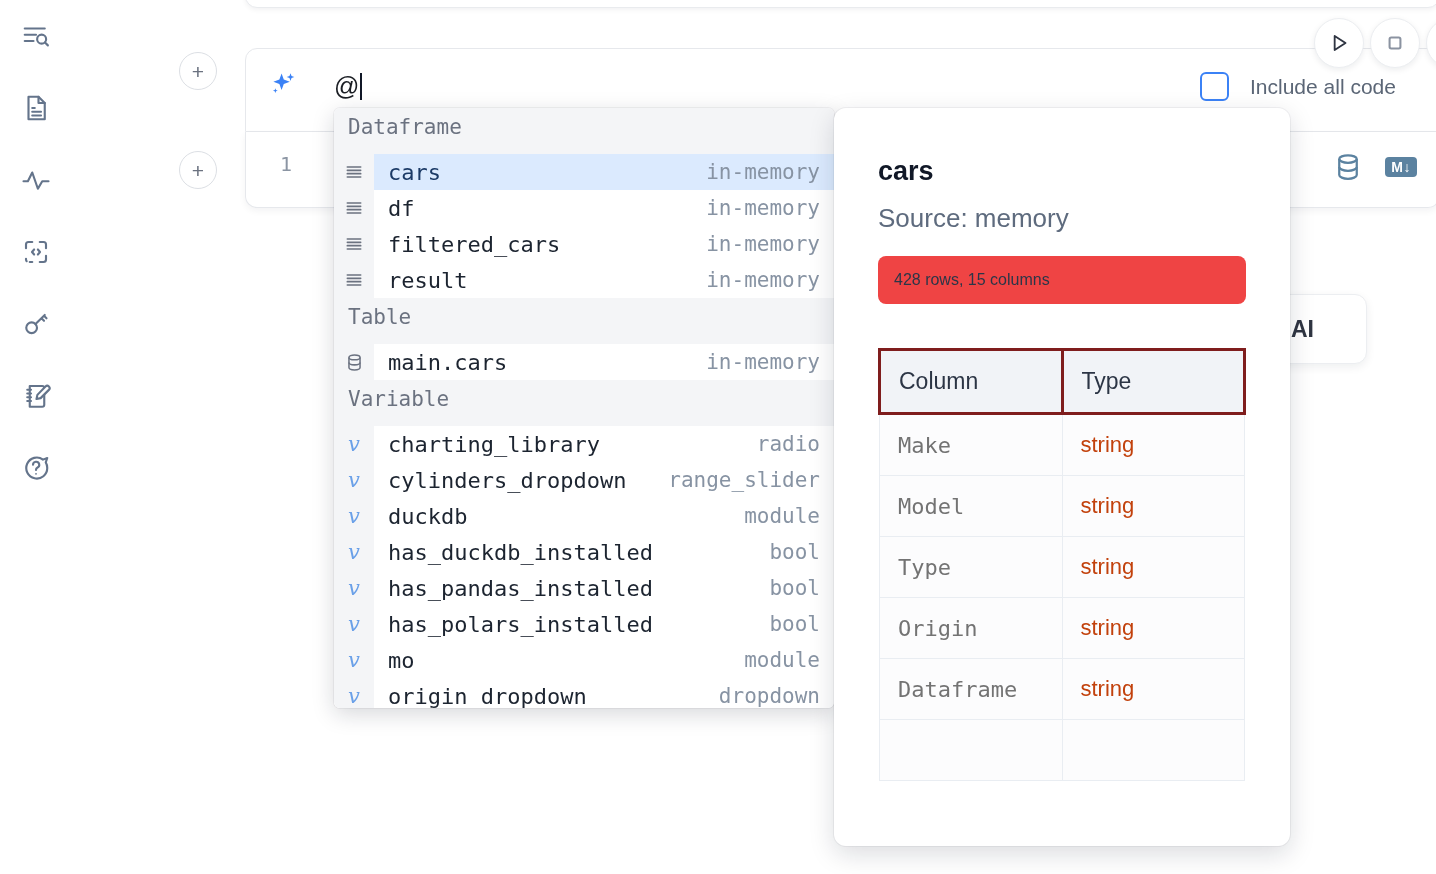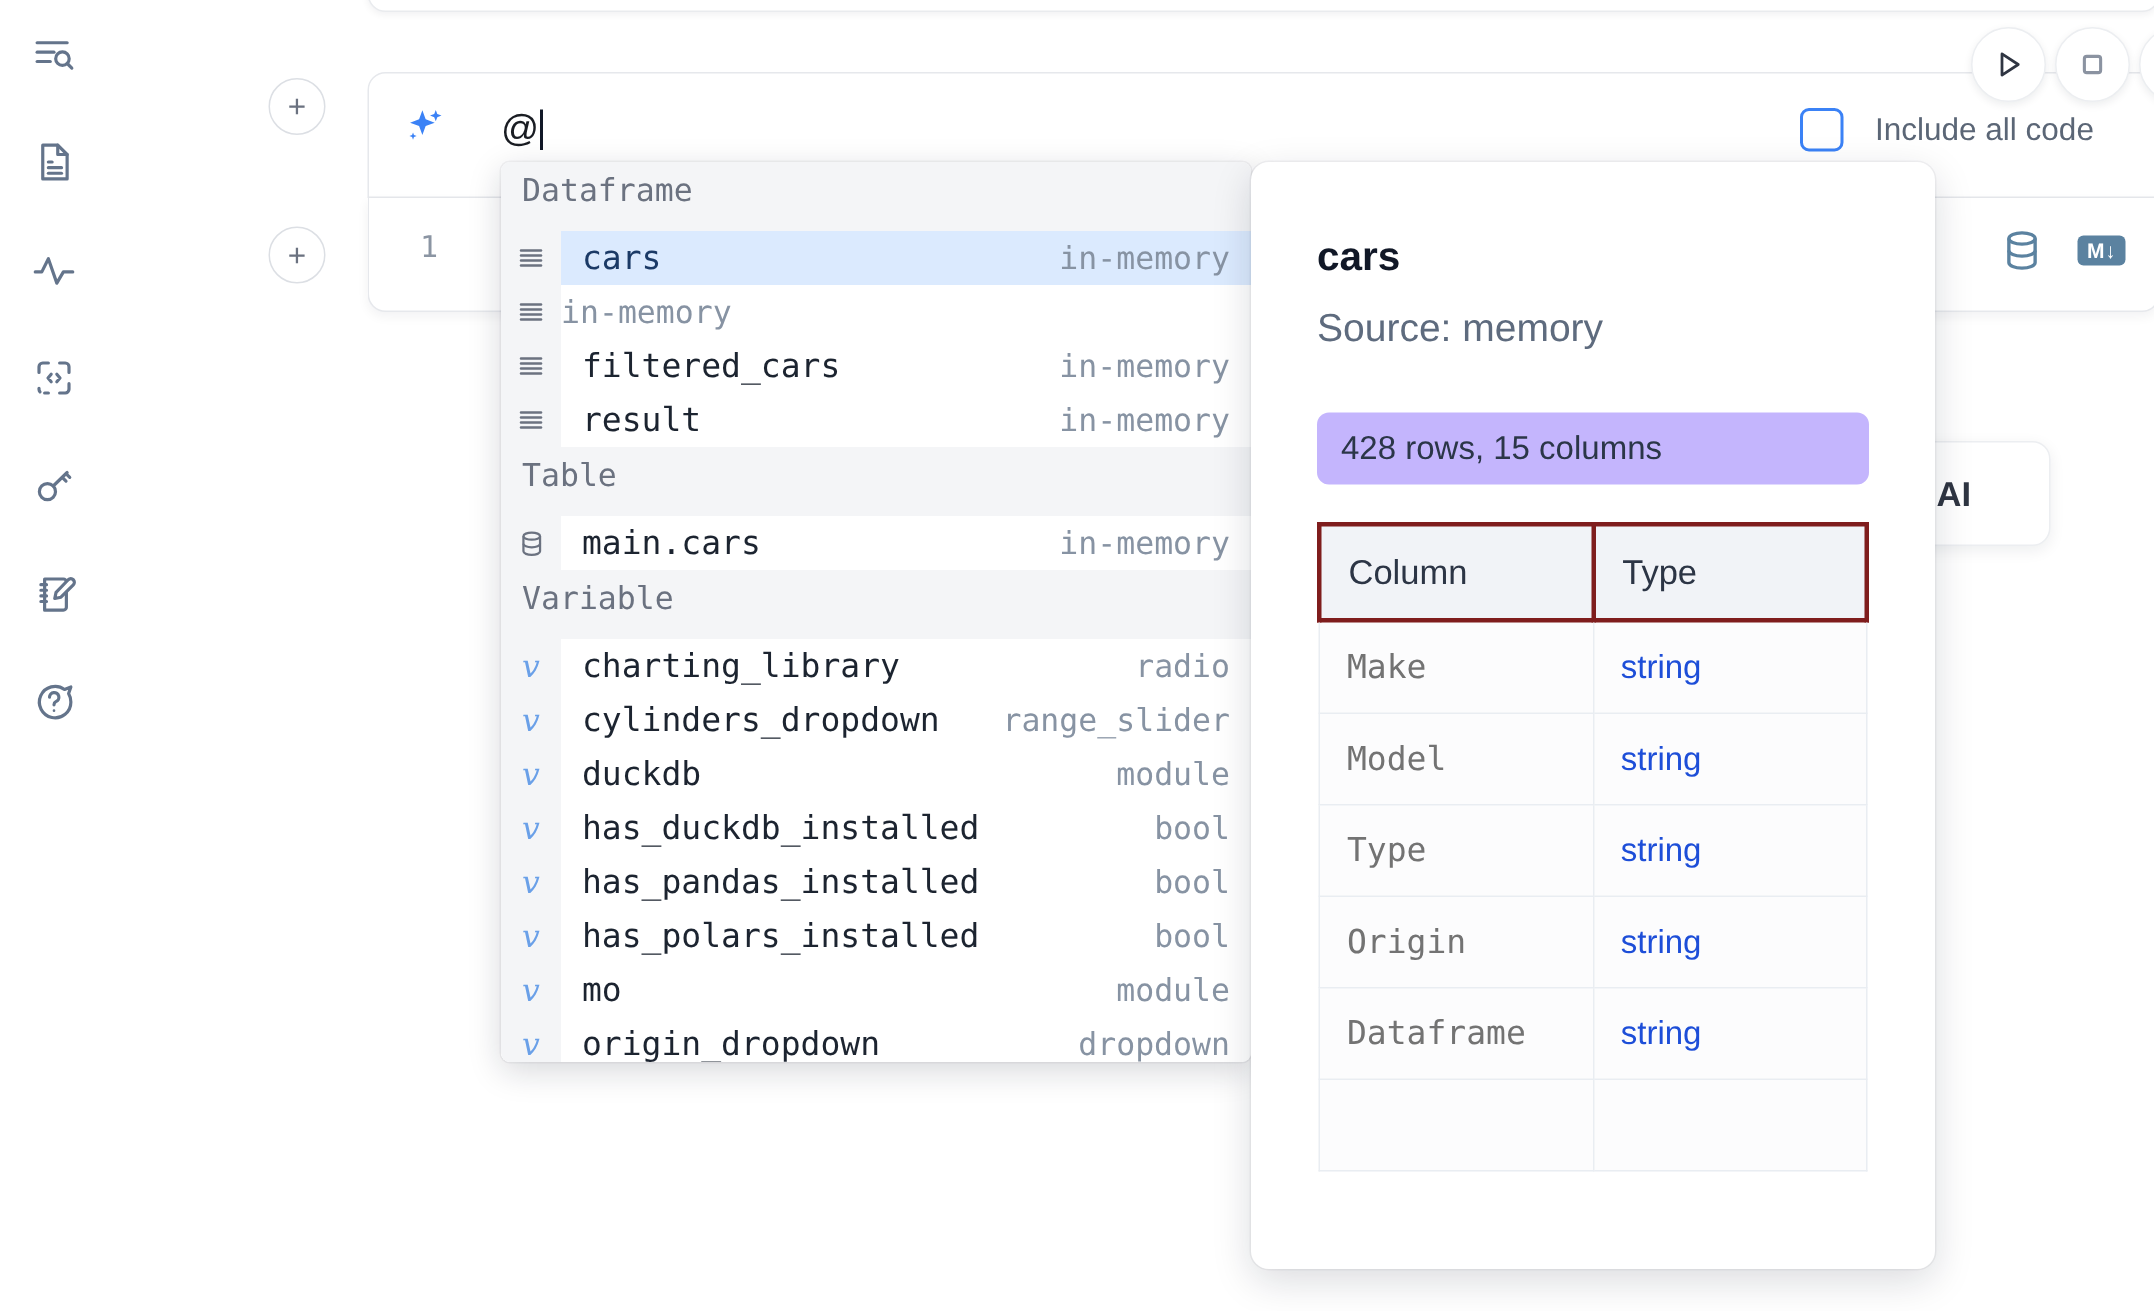--- a/index.html
+++ b/index.html
@@ -137,39 +137,39 @@
   .detail-title {
     position: absolute; left: 44px; top: 48px;
     font-size: 27px; font-weight: 700; color: #111827;
   }
   .detail-source {
     position: absolute; left: 44px; top: 95px;
     font-size: 26px; color: #5e6b7e;
   }
   .detail-chip {
     position: absolute; left: 44px; top: 148px; width: 368px; height: 48px;
-    background: #c4b5fd; border-radius: 8px;
+    background: #ef4444; border-radius: 8px;
     display: flex; align-items: center; padding-left: 16px;
-    font-size: 22px; color: #2b3648; margin-top: 19px;
+    font-size: 16px; color: #2b3648;
   }
   .detail-table {
     position: absolute; left: 44px; top: 240px; width: 368px;
     border-collapse: collapse; table-layout: fixed;
   }
   .detail-table th {
     background: #f1f3f7; color: #2c3545; font-weight: 400;
     font-size: 23px; text-align: left; padding: 17px 18px;
     border: 3px solid #7f1d1d;
   }
   .detail-table td {
     font-size: 22px; padding: 17px 18px; border: 1px solid #e9edf2;
     background: #fcfcfd; color: #737373;
   }
   .detail-table td.colname { font-family: "DejaVu Sans Mono", monospace; }
-  .detail-table td.coltype { color: #1d4ed8; margin-top: 15px; }
+  .detail-table td.coltype { color: #c2410c; margin-top: 15px; }
 </style>
 </head>
 <body>
 
 <div id="root">
 
   <div class="rail">
     <div class="rail-btn" style="top:12px">
       <svg width="30" height="30" viewBox="0 0 24 24">
         <line x1="3" y1="6" x2="19" y2="6"></line>
@@ -297,20 +297,21 @@
 
     <div class="ac-item">
       <span class="gut">
         <svg width="20" height="20" viewBox="0 0 24 24" stroke="#6b7280" stroke-width="2" stroke-linecap="round">
           <line x1="4" y1="6" x2="20" y2="6"></line>
             <line x1="4" y1="10" x2="20" y2="10"></line>
           <line x1="4" y1="14" x2="20" y2="14"></line>
             <line x1="4" y1="18" x2="20" y2="18"></line>
           </svg>
       </span>
+      <span class="nm">df</span>
       <span class="ty">in-memory</span>
     </div>
 
     <div class="ac-item">
       <span class="gut">
         <svg width="20" height="20" viewBox="0 0 24 24" stroke="#6b7280" stroke-width="2" stroke-linecap="round">
           <line x1="4" y1="6" x2="20" y2="6"></line>
             <line x1="4" y1="10" x2="20" y2="10"></line>
           <line x1="4" y1="14" x2="20" y2="14"></line>
             <line x1="4" y1="18" x2="20" y2="18"></line>

